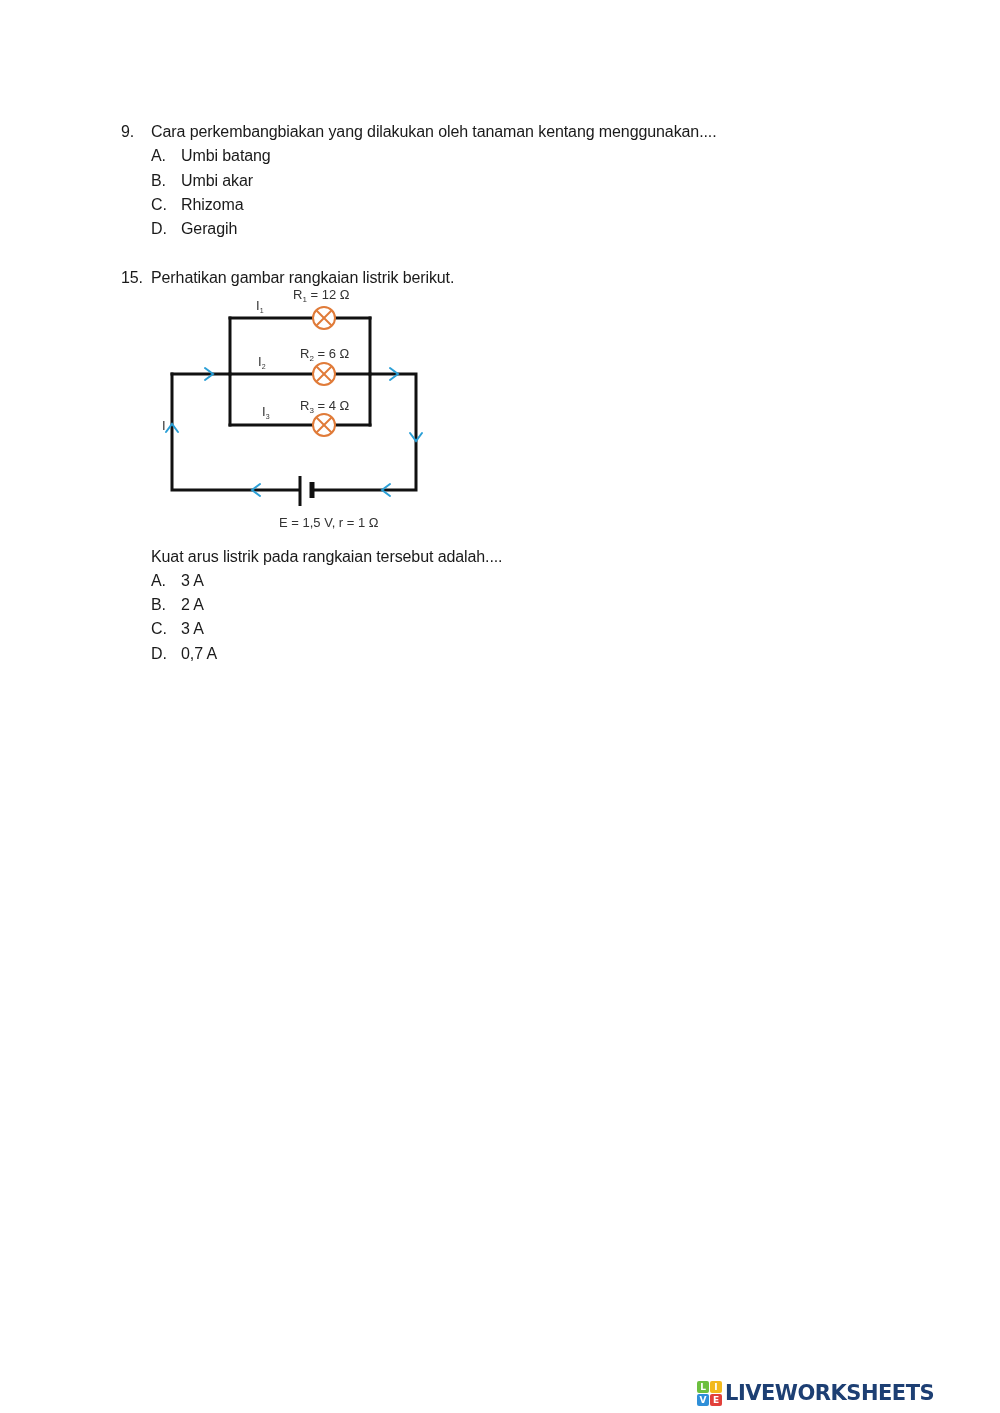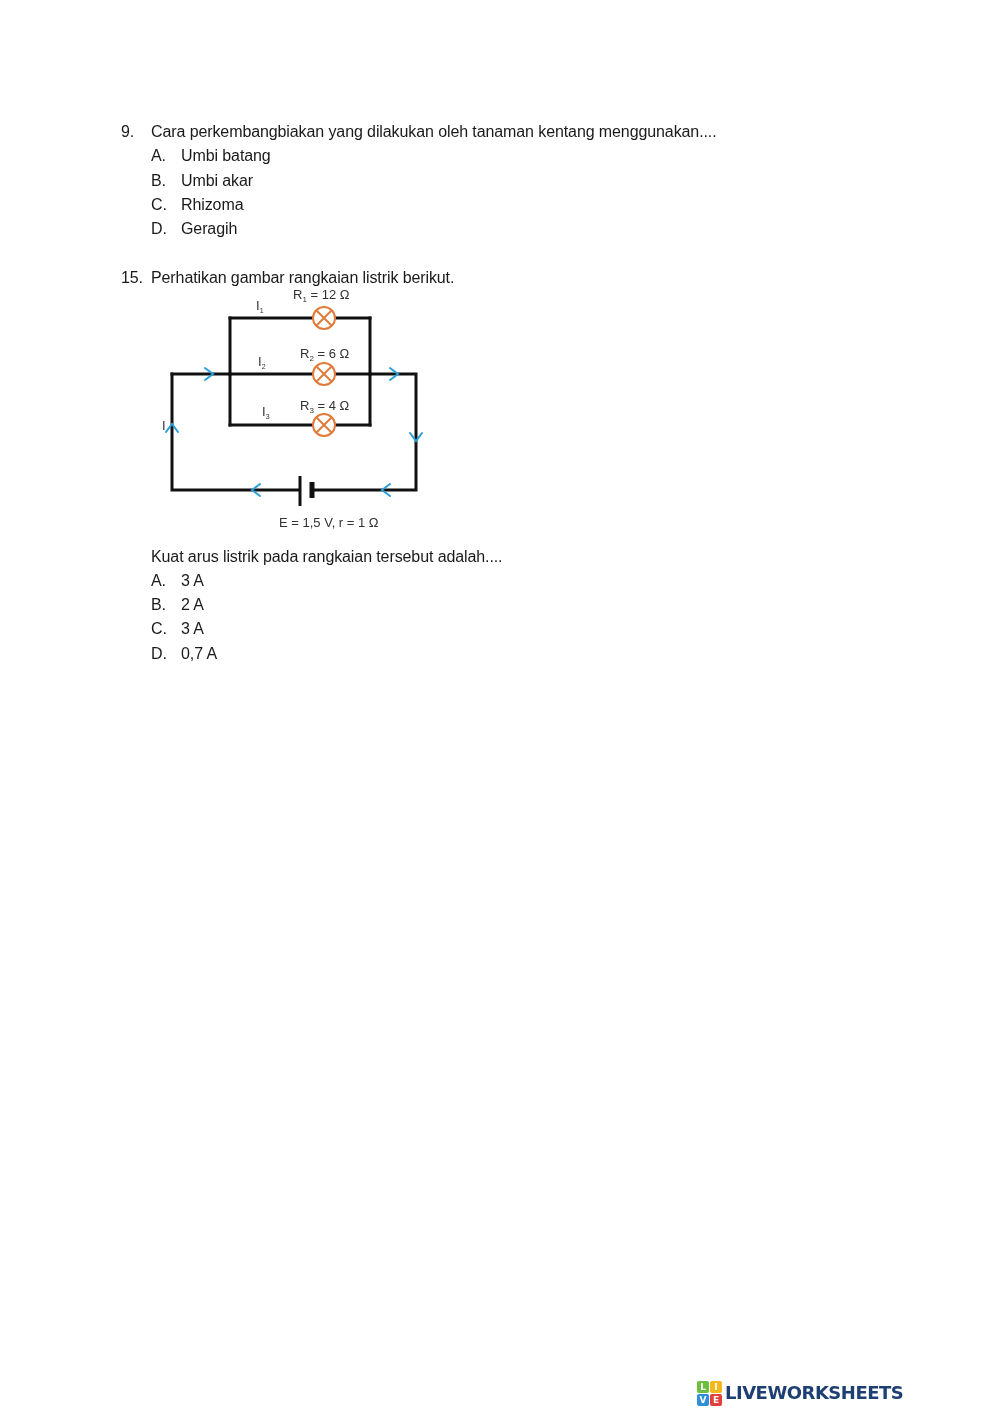--- a/index.html
+++ b/index.html
@@ -62,21 +62,21 @@
       font-size: 9px;
       font-weight: bold;
       color: #ffffff;
       text-align: center;
       line-height: 12px;
       border-radius: 2px;
     }
     .logo-word {
       font-family: "DejaVu Sans", sans-serif;
       font-weight: bold;
-      font-size: 18px;
+      font-size: 21px;
       letter-spacing: -0.5px;
       color: #1d3f73;
       line-height: 30px;
     }
   </style>
 </head>
 <body>
 
 <div class="page">
 

